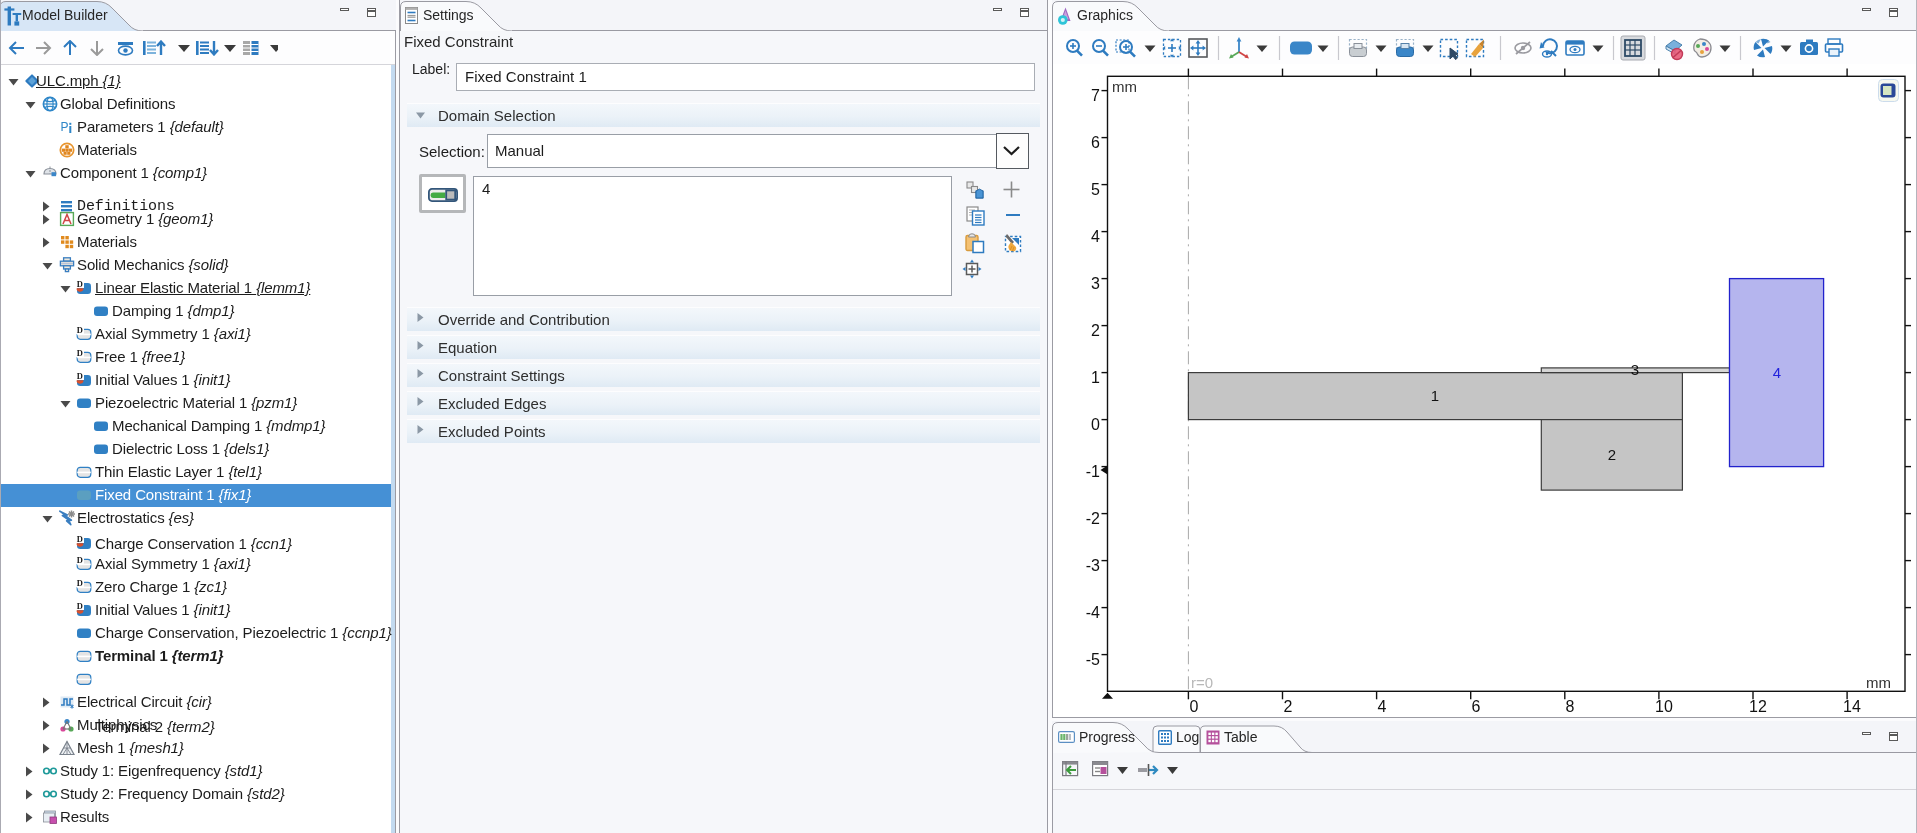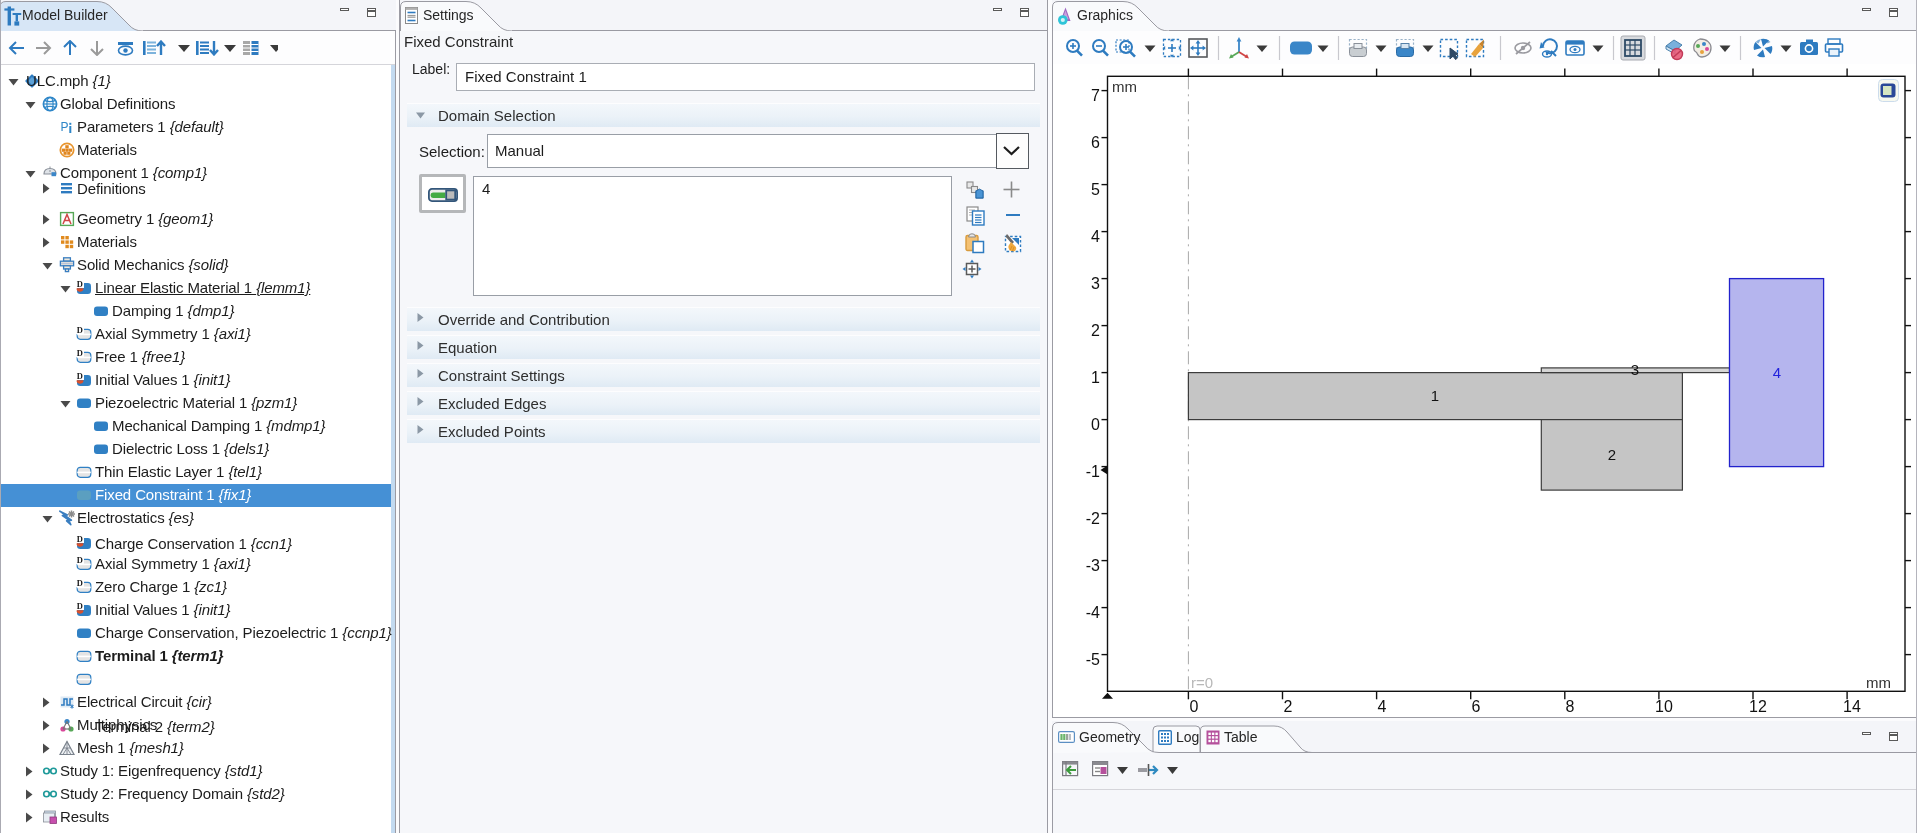--- a/index.html
+++ b/index.html
@@ -245,21 +245,21 @@
       </symbol>
 </defs>
   </svg>
 <div class="treerow" style="top:69.5px;">
     <svg class="tcaret" style="left:8px" width="11" height="8" viewBox="0 0 11 8">
       <path d="M0.5,1 L10.5,1 L5.5,7.5 Z" fill="#4a4a4a"></path>
     </svg>
     <svg class="ticon" style="left:24px" width="16" height="16" viewBox="0 0 16 16">
       <use href="#i-diamond"></use>
     </svg>
-    <span class="nm" style="left:26px;">ULC.mph <span class="tag">{1}</span></span>
+    <span class="nm" style="left:36px;text-decoration:underline;">ULC.mph <span class="tag">{1}</span></span>
   </div>
 <div class="treerow" style="top:92.5px;">
     <svg class="tcaret" style="left:25px" width="11" height="8" viewBox="0 0 11 8">
       <path d="M0.5,1 L10.5,1 L5.5,7.5 Z" fill="#4a4a4a"></path>
     </svg>
     <svg class="ticon" style="left:42px" width="16" height="16" viewBox="0 0 16 16">
       <use href="#i-globe"></use>
     </svg>
     <span class="nm" style="left:60px;">Global Definitions</span>
   </div>
@@ -277,21 +277,21 @@
   </div>
 <div class="treerow" style="top:161.5px;">
     <svg class="tcaret" style="left:25px" width="11" height="8" viewBox="0 0 11 8">
       <path d="M0.5,1 L10.5,1 L5.5,7.5 Z" fill="#4a4a4a"></path>
     </svg>
     <svg class="ticon" style="left:42px" width="16" height="16" viewBox="0 0 16 16">
       <use href="#i-component"></use>
     </svg>
     <span class="nm" style="left:60px;">Component 1 <span class="tag">{comp1}</span></span>
   </div>
-<div class="treerow" style="top:177px;">
+<div class="treerow" style="top:195px;font-family:Liberation Mono, monospace;">
     <svg class="tcaret" style="left:42px;top:6px" width="8" height="11" viewBox="0 0 8 11">
       <path d="M1,0.5 L7.5,5.5 L1,10.5 Z" fill="#4a4a4a"></path>
     </svg>
     <svg class="ticon" style="left:59px" width="16" height="16" viewBox="0 0 16 16">
       <use href="#i-defs"></use>
     </svg>
     <span class="nm" style="left:77px;">Definitions</span>
   </div>
 <div class="treerow" style="top:207.5px;">
     <svg class="tcaret" style="left:42px;top:6px" width="8" height="11" viewBox="0 0 8 11">
@@ -918,21 +918,21 @@
 </svg>
 <svg class="abs" style="left:1058px;top:731px" width="17" height="12" viewBox="0 0 17 12">
   <rect x="0.6" y="0.6" width="15.8" height="10.8" rx="1.5" fill="#fff" stroke="#5b8fc3" stroke-width="1.2"></rect>
   <g>
       <rect x="2.4" y="3" width="2.2" height="6" fill="#69b569"></rect>
       <rect x="5.2" y="3" width="2.2" height="6" fill="#69b569"></rect>
       <rect x="8" y="3" width="2.2" height="6" fill="#9aa49a"></rect>
       <rect x="10.8" y="3" width="2.2" height="6" fill="#b9bfc6"></rect>
     </g>
 </svg>
-<div class="abs tabtxt" style="left:1079px;top:729px">Geometry</div>
+<div class="abs tabtxt" style="left:1079px;top:729px">Progress</div>
 <svg class="abs" style="left:1158px;top:730px" width="14" height="15" viewBox="0 0 14 15">
   <rect x="0.7" y="0.7" width="12.6" height="13.6" rx="1" fill="#fff" stroke="#2e7bc0" stroke-width="1.4"></rect>
   <g fill="#2e7bc0">
       <rect x="3" y="3" width="2" height="2"></rect>
       <rect x="6" y="3" width="2" height="2"></rect>
       <rect x="9" y="3" width="2" height="2"></rect>
       <rect x="3" y="6.5" width="2" height="2"></rect>
       <rect x="6" y="6.5" width="2" height="2"></rect>
       <rect x="9" y="6.5" width="2" height="2"></rect>
       <rect x="3" y="10" width="2" height="2"></rect>

